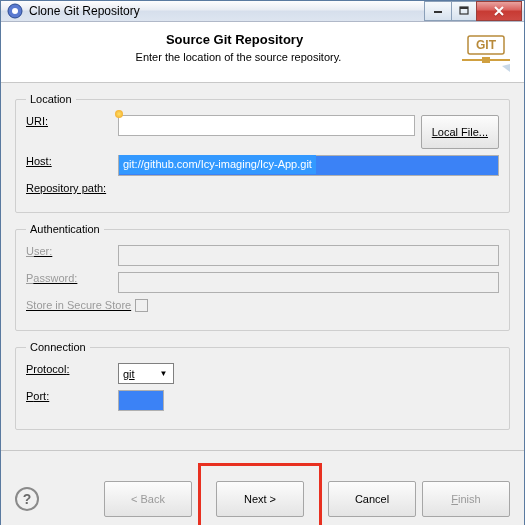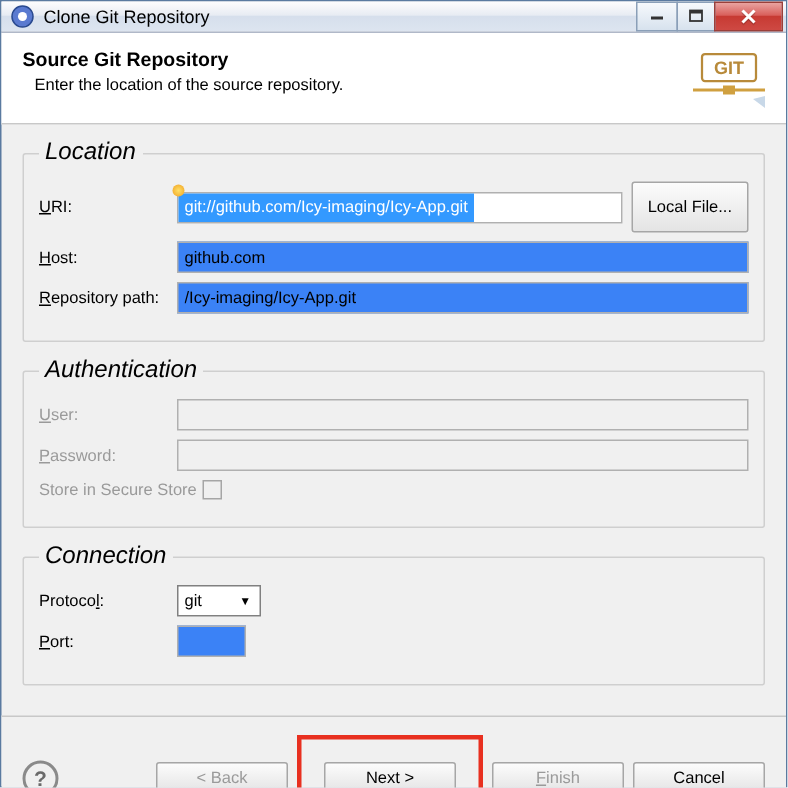--- a/index.html
+++ b/index.html
@@ -7,46 +7,46 @@
 .window { width: 525px; height: 525px; border: 1px solid #5a7aa0; background: #f0f0f0; display: flex; flex-direction: column; }
 .titlebar { height: 30px; background: linear-gradient(to bottom, #fdfdfe 0%, #e8ecf3 45%, #d6dfec 50%, #dde5f0 100%); display: flex; align-items: center; border-bottom: 1px solid #b0b8c8; }
 .title-icon { width: 16px; height: 16px; margin: 0 6px; }
 .title-text { flex: 1; font-size: 12px; color: #000; }
 .winbtns { display: flex; height: 20px; margin-right: 2px; }
 .winbtn { width: 28px; height: 20px; border: 1px solid #8a9fb8; background: linear-gradient(to bottom, #f6f9fc, #d7e2ee); display: flex; align-items: center; justify-content: center; font-size: 10px; margin-left: -1px; }
 .winbtn.max { width: 26px; }
 .winbtn.close { width: 46px; background: linear-gradient(to bottom, #e9a3a0 0%, #d9605c 45%, #c73a33 50%, #ce4943 100%); border-color: #9a3f3a; color: #fff; font-weight: bold; }
 .winbtn.close svg { filter: drop-shadow(0 1px 0 rgba(0,0,0,0.2)); }
 .header { background: #fff; padding: 10px 14px 10px 14px; border-bottom: 1px solid #c8c8c8; display: flex; align-items: flex-start; }
-.header-left { flex: 1; }
+.header-left { flex: 1; text-align: center; }
 .header h1 { font-size: 13px; font-weight: bold; color: #000; margin-bottom: 4px; }
 .header .subtitle { font-size: 11px; color: #000; margin-left: 8px; }
 .git-icon { width: 48px; height: 40px; margin-left: 8px; }
 .content { flex: 1; padding: 10px 14px; }
 fieldset { border: 1px solid #cfcfcf; border-radius: 2px; margin-bottom: 10px; padding: 10px 10px 12px 10px; }
-legend { font-size: 16px; color: #000; padding: 0 4px; font-style: italic; }
-.row { display: flex; align-items: center; margin-bottom: 6px; }
+legend { font-size: 11px; color: #000; padding: 0 4px; }
+.row { display: flex; align-items: flex-start; margin-bottom: 6px; text-decoration: underline; }
 .row label { width: 92px; font-size: 11px; color: #000; }
 .row label.disabled { color: #9a9a9a; }
 .row label .mn { text-decoration: underline; }
 .input { flex: 1; height: 21px; border: 1px solid #b0b0b0; background: #3b82f6; padding: 2px 4px; font-size: 11px; font-family: inherit; color: #000; }
 .input.sel { background: #fff; color: #fff; padding: 0; position: relative; }
-.input.sel .seltext { background: #3399ff; color: #fff; padding: 2px 4px; display: inline-block; line-height: 15px; }
+.input.sel .seltext { background: #3399ff; color: #fff; padding: 2px 4px; display: inline-block; line-height: 15px; margin-top: 39px; }
 .input.disabled { background: #f0f0f0; color: #8a8a8a; }
 .input.short { flex: 0 0 46px; width: 46px; }
 .btn { height: 34px; border: 1px solid #a6a6a6; background: linear-gradient(to bottom, #fcfcfc, #e4e4e4); padding: 0 10px; font-size: 11px; font-family: inherit; cursor: default; border-radius: 2px; }
 .localfile { margin-left: 6px; }
 .select { width: 56px; height: 21px; border: 1px solid #808080; background: #fff; display: flex; align-items: center; padding: 0 4px; font-size: 11px; position: relative; }
 .select .arrow { position: absolute; right: 2px; top: 2px; width: 15px; height: 15px; display: flex; align-items: center; justify-content: center; font-size: 8px; }
 .checkbox { width: 13px; height: 13px; border: 1px solid #a6a6a6; background: #f0f0f0; display: inline-block; margin-left: 4px; }
 .chk-label { color: #9a9a9a; font-size: 11px; }
 .buttonbar { border-top: 1px solid #c8c8c8; padding: 12px 14px; display: flex; align-items: center; background: #f0f0f0; }
 .help { width: 24px; height: 24px; border: 2px solid #8a8a8a; border-radius: 50%; display: flex; align-items: center; justify-content: center; color: #6a6a6a; font-weight: bold; font-size: 14px; }
 .spacer { flex: 1; }
-.navbtn { width: 88px; height: 21px; border: 1px solid #a6a6a6; background: linear-gradient(to bottom, #fcfcfc, #e4e4e4); font-size: 11px; font-family: inherit; border-radius: 2px; margin-left: 6px; }
+.navbtn { width: 88px; height: 36px; border: 1px solid #a6a6a6; background: linear-gradient(to bottom, #fcfcfc, #e4e4e4); font-size: 11px; font-family: inherit; border-radius: 2px; margin-left: 6px; }
 .navbtn.disabled { color: #9a9a9a; }
 .next-hl { border: 3px solid #e83020; padding: 15px; margin-left: 6px; }
 .next-hl .navbtn { margin-left: 0; }
 .uri-wrap { position: relative; flex: 1; display: flex; }
 .uri-wrap .bulb { position: absolute; left: -3px; top: -5px; width: 8px; height: 8px; background: radial-gradient(circle, #ffe066, #f0a020); border-radius: 50%; z-index: 2; }
 </style>
 </head>
 <body>
 
 <div class="window">
@@ -101,21 +101,20 @@
           <div class="input sel"><span class="seltext">git://github.com/Icy-imaging/Icy-App.git</span></div>
         </div>
         <button class="btn localfile">Local File...</button>
       </div>
       <div class="row">
         <label><span class="mn">H</span>ost:</label>
         <input class="input" value="github.com" style="">
       </div>
       <div class="row">
         <label><span class="mn">R</span>epository path:</label>
-        <input class="input" value="/Icy-imaging/Icy-App.git" style="">
       </div>
     </fieldset>
 
     <fieldset>
       <legend>Authentication</legend>
       <div class="row">
         <label class="disabled"><span class="mn">U</span>ser:</label>
         <input class="input disabled" disabled="" value="" style="">
       </div>
       <div class="row">
@@ -145,16 +144,16 @@
 
   </div>
 
   <div class="buttonbar">
     <div class="help">?</div>
     <div class="spacer"></div>
     <button class="navbtn disabled">&lt; Back</button>
     <span class="next-hl">
       <button class="navbtn">Next &gt;</button>
     </span>
+    <button class="navbtn">Cancel</button>
     <button class="navbtn disabled"><span style="text-decoration:underline">F</span>inish</button>
-    <button class="navbtn">Cancel</button>
   </div>
 </div>
 
 </body></html>

